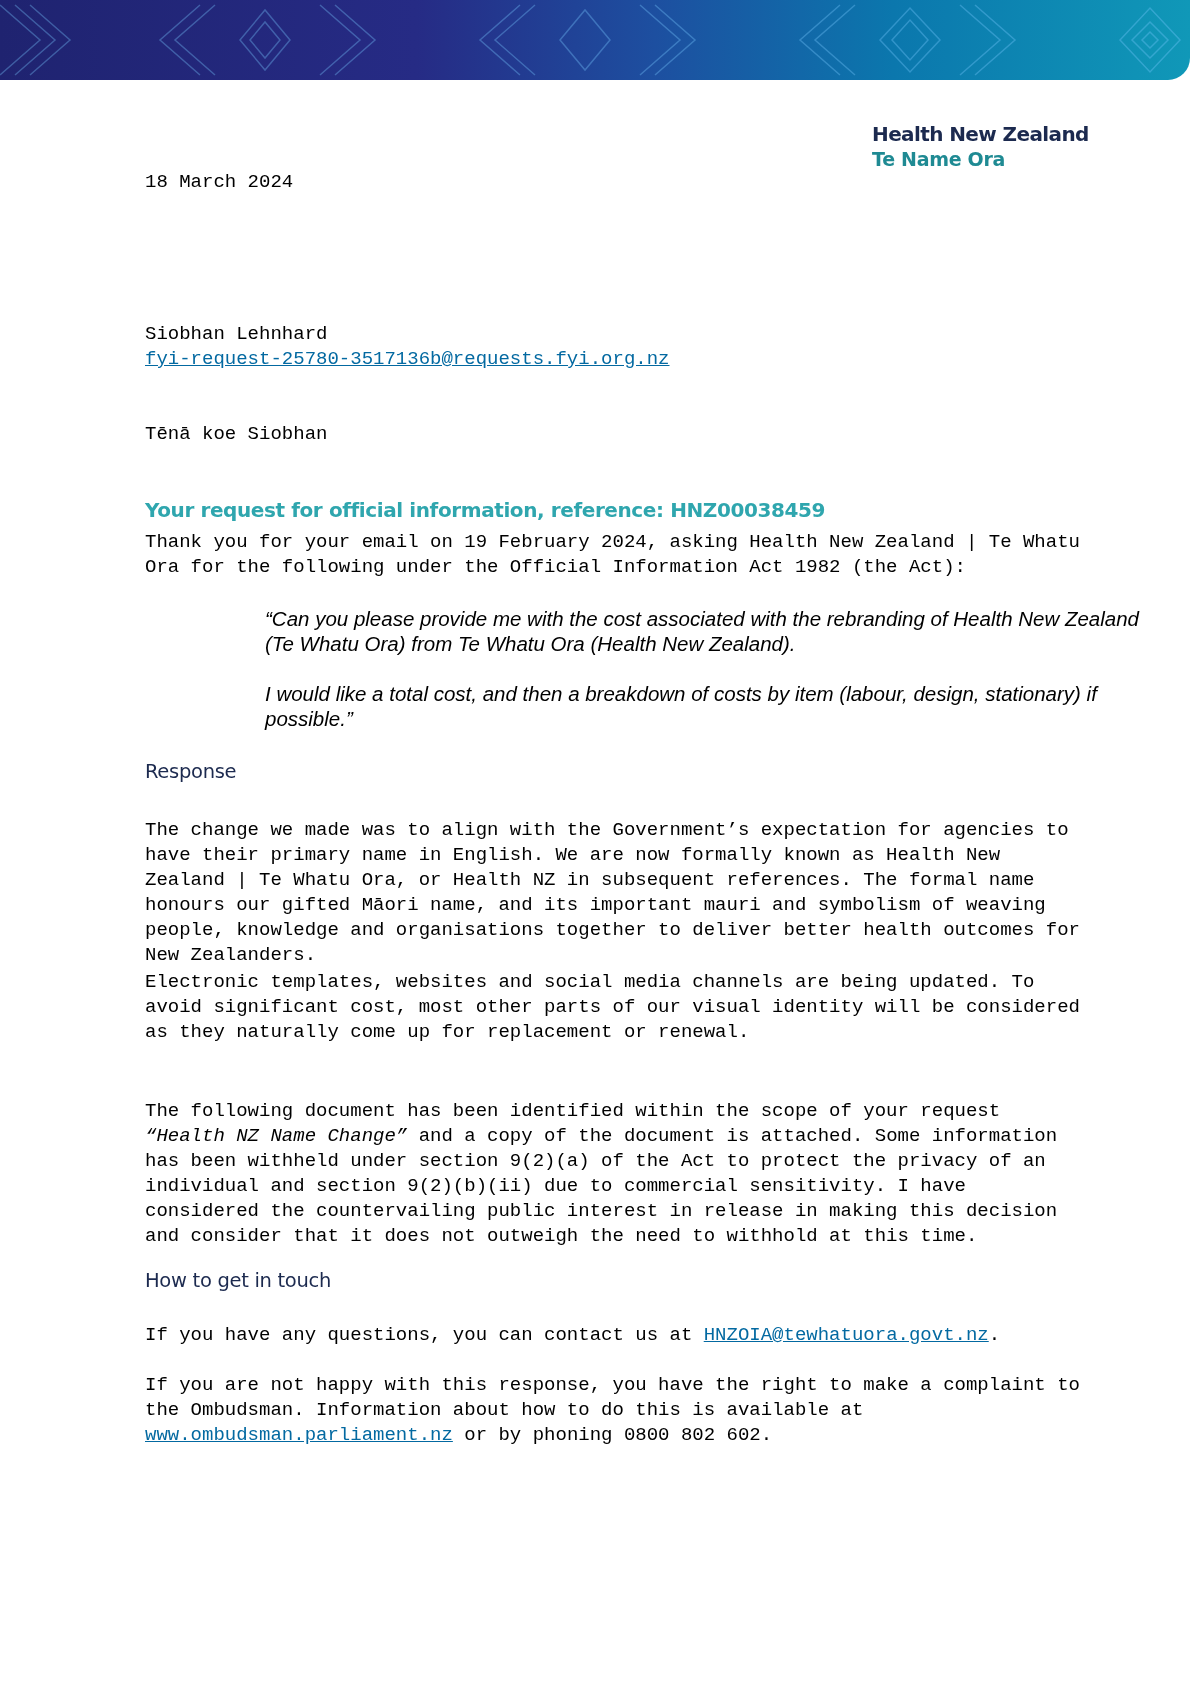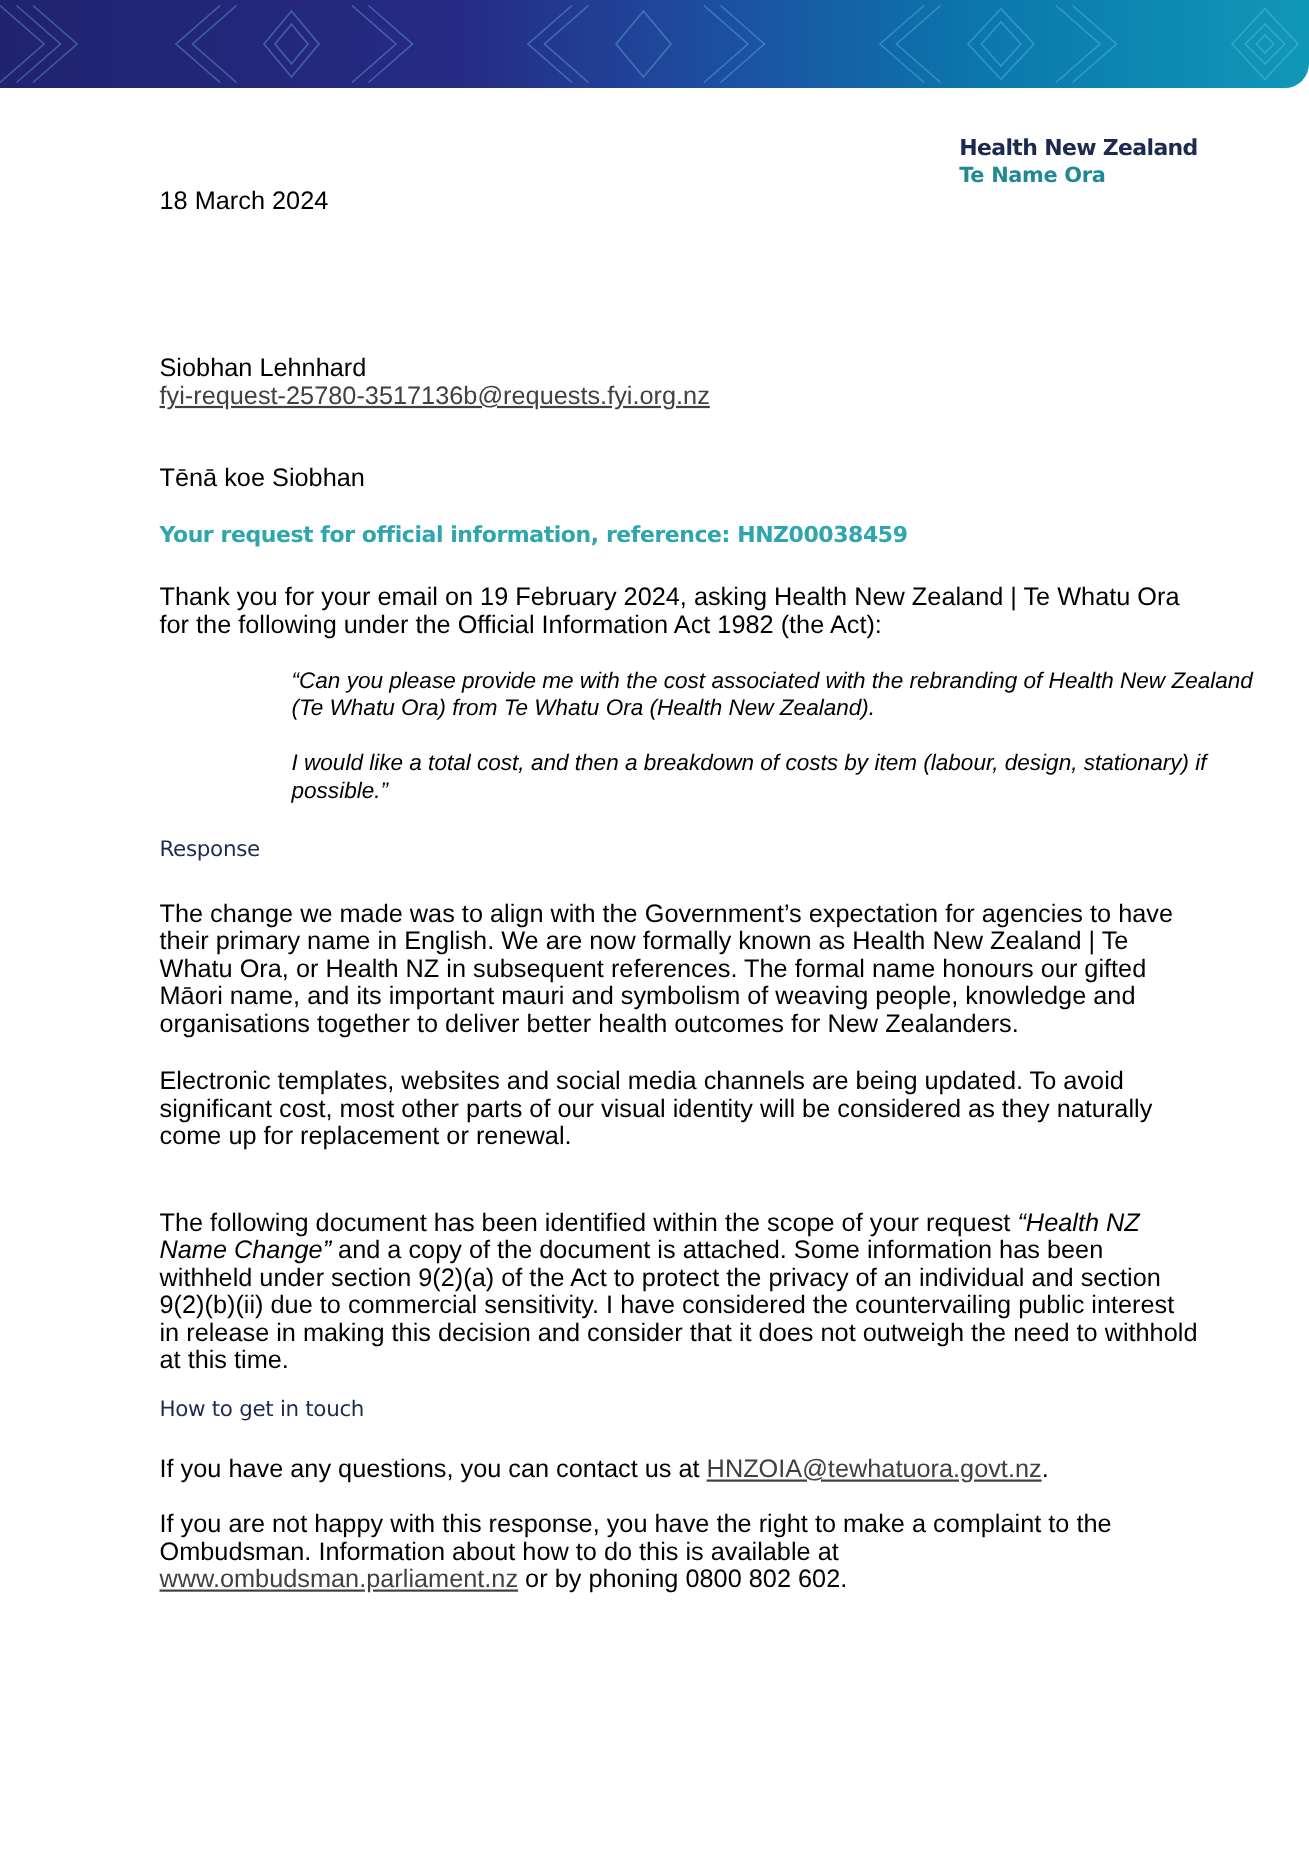--- a/index.html
+++ b/index.html
@@ -5,22 +5,22 @@
   html, body { margin: 0; padding: 0; background: #ffffff; }
   body { width: 1190px; height: 1684px; position: relative; overflow: hidden;
          font-family: "Liberation Sans", sans-serif; color: #000; }
   .banner { position: absolute; left: 0; top: 0; width: 1190px; height: 80px; overflow: hidden;
             background: linear-gradient(90deg, #1f2370 0%, #262b85 35%, #1d4fa0 55%, #0b77ad 75%, #1098b8 100%);
             border-bottom-right-radius: 22px; }
   .banner svg { position: absolute; left: 0; top: 0; }
   .logo { position: absolute; left: 872px; top: 120px; }
   .logo .l1 { font-family: "DejaVu Sans", sans-serif; font-weight: bold; font-size: 20px; color: #1c2a4f; letter-spacing: -0.6px; line-height: 28px; }
   .logo .l2 { font-family: "DejaVu Sans", sans-serif; font-weight: bold; font-size: 19px; color: #1f8a93; letter-spacing: -0.3px; line-height: 22px; }
-  .txt { position: absolute; left: 145px; font-size: 23px; line-height: 25px; width: 960px; }
-  .link { color: #404040; text-decoration: underline; }
+  .txt { position: absolute; left: 145px; font-size: 19px; line-height: 25px; width: 960px; font-family: Liberation Mono, monospace; }
+  .link { color: #0369a1; text-decoration: underline; }
   .h-teal { position: absolute; left: 145px; font-family: "DejaVu Sans", sans-serif; font-weight: bold; font-size: 20px; color: #2fa6ae; letter-spacing: -0.4px; }
   .h-navy { position: absolute; left: 145px; font-family: "DejaVu Sans", sans-serif; font-weight: normal; font-size: 19.5px; color: #1c2a4f; letter-spacing: -0.3px; }
   .quote { position: absolute; left: 217px; width: 890px; font-size: 20.5px; line-height: 25px; font-style: italic; margin-left: 48px; }
 </style>
 </head>
 <body>
 
 <div class="banner">
   <svg width="1190" height="80">
     <g fill="none" stroke="rgba(120,200,255,0.35)" stroke-width="1.5">
@@ -46,21 +46,21 @@
 
 <div class="txt" style="top:170px;">18 March 2024</div>
 
 <div class="txt" style="top:322px;">Siobhan Lehnhard</div>
 <div class="txt" style="top:347px;">
   <span class="link">fyi-request-25780-3517136b@requests.fyi.org.nz</span>
 </div>
 
 <div class="txt" style="top:422px;">Tēnā koe Siobhan</div>
 
-<div class="h-teal" style="top:474px;">Your request for official information, reference: HNZ00038459</div>
+<div class="h-teal" style="top:498px;">Your request for official information, reference: HNZ00038459</div>
 
 <div class="txt" style="top:530px; width:960px;">Thank you for your email on 19 February 2024, asking Health New Zealand | Te Whatu Ora for the following under the Official Information Act 1982 (the Act):</div>
 
 <div class="quote" style="top:606px;">“Can you please provide me with the cost associated with the rebranding of Health New Zealand (Te Whatu Ora) from Te Whatu Ora (Health New Zealand).</div>
 <div class="quote" style="top:681px;">I would like a total cost, and then a breakdown of costs by item (labour, design, stationary) if possible.”</div>
 
 <div class="h-navy" style="top:760px;">Response</div>
 
 <div class="txt" style="top:818px; width:945px;">The change we made was to align with the Government’s expectation for agencies to have their primary name in English. We are now formally known as Health New Zealand | Te Whatu Ora, or Health NZ in subsequent references. The formal name honours our gifted Māori name, and its important mauri and symbolism of weaving people, knowledge and organisations together to deliver better health outcomes for New Zealanders.</div>
 

